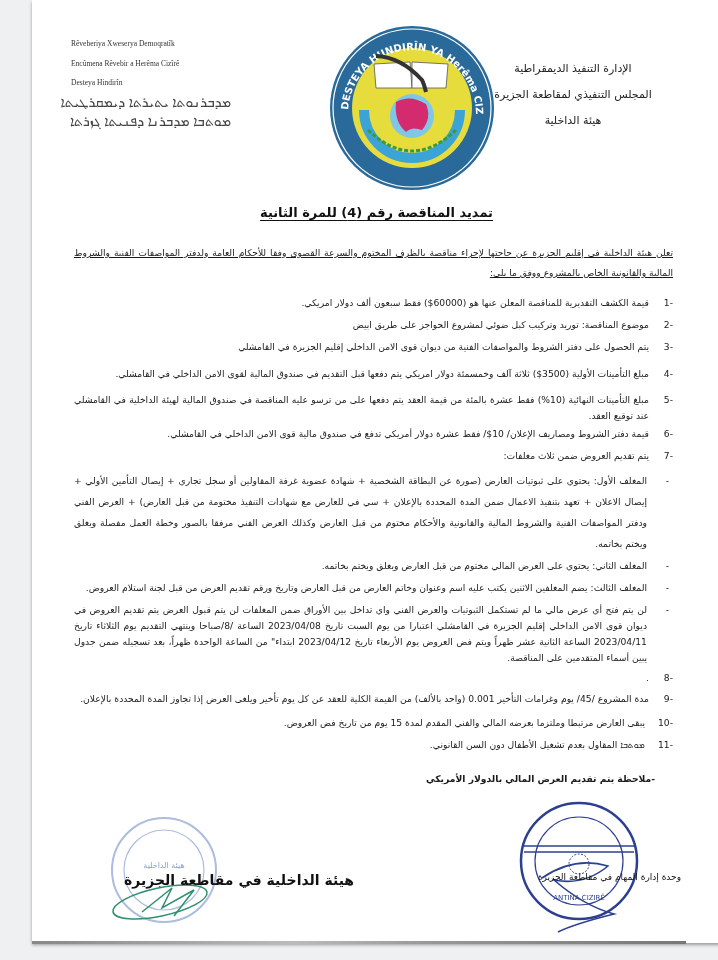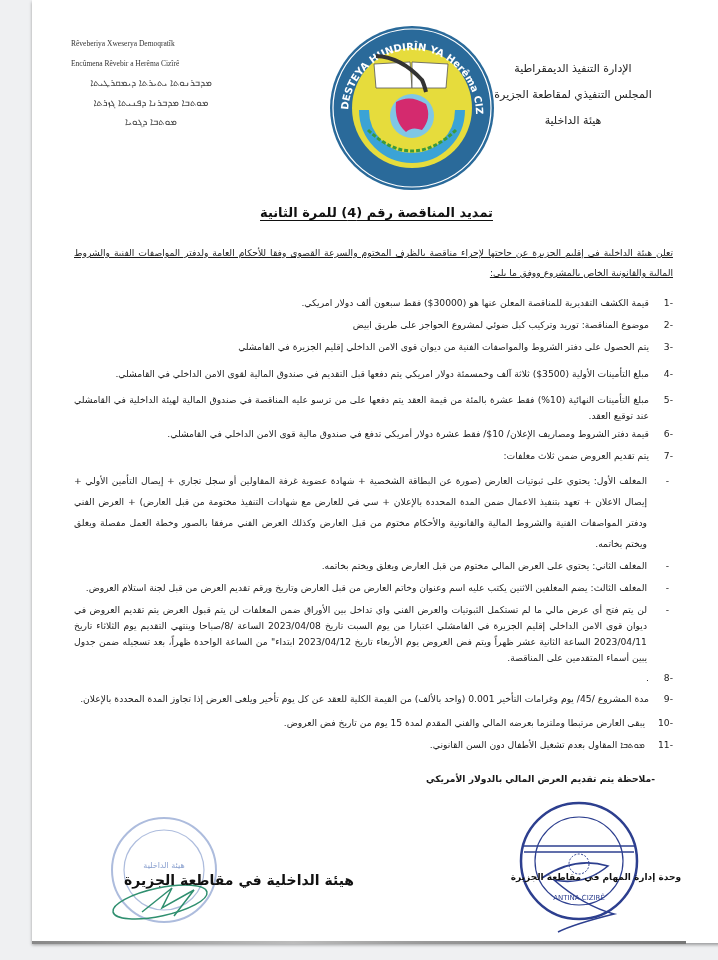--- a/index.html
+++ b/index.html
@@ -17,21 +17,21 @@
     }
     .page-bottom-edge {
       position: absolute; left: 32px; top: 941px; width: 654px; height: 3px;
       background: linear-gradient(90deg,#888,#bbb 40%,#999 60%,#777);
     }
     .kurdish-block {
       position: absolute; left: 39px; top: 34px; width: 160px;
       font-family: "Liberation Serif", serif; font-size: 7.5px; color: #333;
     }
     .kurdish-block .line { height: 19.5px; line-height: 19.5px; white-space: nowrap; }
-    .kurdish-block .syriac { font-size: 10px; color: #444; direction: rtl; text-align: center; letter-spacing: -0.5px; }
+    .kurdish-block .syriac { font-size: 14px; color: #444; direction: rtl; text-align: right; letter-spacing: -0.5px; }
     .logo {
       position: absolute; left: 294px; top: 22px; width: 172px; height: 172px;
     }
     .arabic-header {
       position: absolute; right: 38px; top: 56px; width: 220px;
       direction: rtl; text-align: center;
       font-family: "DejaVu Sans", sans-serif; font-size: 11px; color: #222;
     }
     .arabic-header .line { height: 26px; line-height: 26px; white-space: nowrap; }
     .title {
@@ -49,39 +49,39 @@
     .item .num { flex: 0 0 24px; text-align: right; }
     .item .txt { flex: 1; }
     .sub { display: flex; direction: rtl; line-height: 21px; margin-bottom: 1px; padding-right: 4px; }
     .sub .dash { flex: 0 0 22px; text-align: right; }
     .sub .txt { flex: 1; }
     .sub .lbl { }
     .sub.tight { line-height: 16px; }
     .note { font-weight: bold; line-height: 16px; margin-top: 18px; padding-right: 18px; }
     .sig-right {
       position: absolute; right: 40px; top: 872px; direction: rtl;
-      font-size: 9px; font-weight: bold; color: #111;
+      font-size: 9px; font-weight: normal; color: #111;
     }
     .sig-left {
       position: absolute; left: 92px; top: 872px; direction: rtl;
       font-size: 14px; font-weight: bold; color: #111;
     }
     .stamp { position: absolute; }
   </style>
 </head>
 <body>
 
 <div class="page">
 
   <div class="kurdish-block">
     <div class="line">Rêveberiya Xweserya Demoqratîk</div>
     <div class="line">Encûmena Rêvebir a Herêma Cizîrê</div>
+    <div class="line">Desteya Hindirîn</div>
     <div class="line syriac">ܡܕܒܪܢܘܬܐ ܝܬܝܪܬܐ ܕܝܡܩܪܛܝܬܐ</div>
     <div class="line syriac">ܡܘܬܒܐ ܡܕܒܪܢܐ ܕܦܢܝܬܐ ܓܙܪܬܐ</div>
-    <div class="line syriac">ܡܘܬܒܐ ܕܓܘܝܐ</div>
   </div>
 
   <svg class="logo" viewBox="0 0 172 172">
     <defs>
       <path id="arcTop" d="M 22 92 A 64 64 0 0 1 150 92"></path>
     </defs>
     <circle cx="86" cy="86" r="84" fill="#ffffff"></circle>
     <circle cx="86" cy="86" r="82" fill="#2a6a9a"></circle>
     <circle cx="86" cy="86" r="79" fill="none" stroke="#ffffff" stroke-width="1.2"></circle>
     <circle cx="86" cy="86" r="60" fill="#e6dc3c"></circle>
@@ -106,21 +106,21 @@
     <div class="line">هيئة الداخلية</div>
   </div>
 
   <div class="title">تمديد المناقصة رقم (4) للمرة الثانية</div>
 
   <div class="body-text">
     <div class="intro">تعلن هيئة الداخلية في إقليم الجزيرة عن حاجتها لإجراء مناقصة بالظرف المختوم والسرعة القصوى وفقا للأحكام العامة ولدفتر المواصفات الفنية والشروط المالية والقانونية الخاص بالمشروع ووفق ما يلي:</div>
 
     <div class="item">
         <span class="num">-1</span>
-        <span class="txt">قيمة الكشف التقديرية للمناقصة المعلن عنها هو (30000$) فقط سبعون ألف دولار امريكي.</span>
+        <span class="txt">قيمة الكشف التقديرية للمناقصة المعلن عنها هو (60000$) فقط سبعون ألف دولار امريكي.</span>
       </div>
     <div class="item">
         <span class="num">-2</span>
         <span class="txt">موضوع المناقصة: توريد وتركيب كبل ضوئي لمشروع الحواجز على طريق ابيض</span>
       </div>
     <div class="item">
         <span class="num">-3</span>
         <span class="txt">يتم الحصول على دفتر الشروط والمواصفات الفنية من ديوان قوى الامن الداخلي إقليم الجزيرة في القامشلي</span>
       </div>
     <div class="item" style="line-height:25px;">

